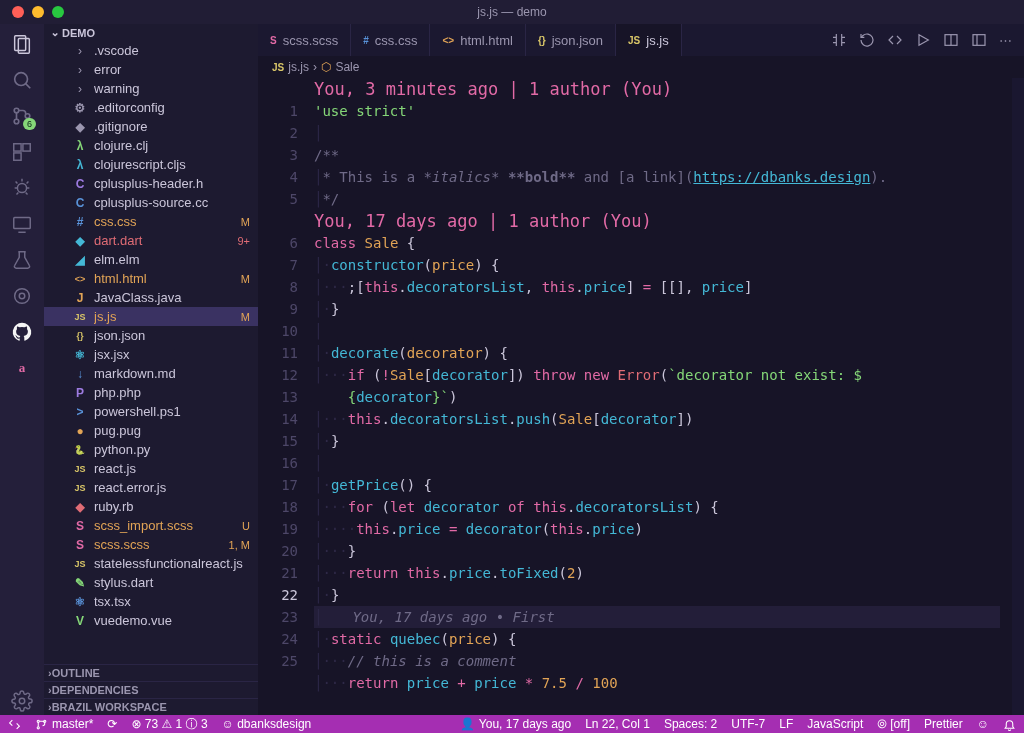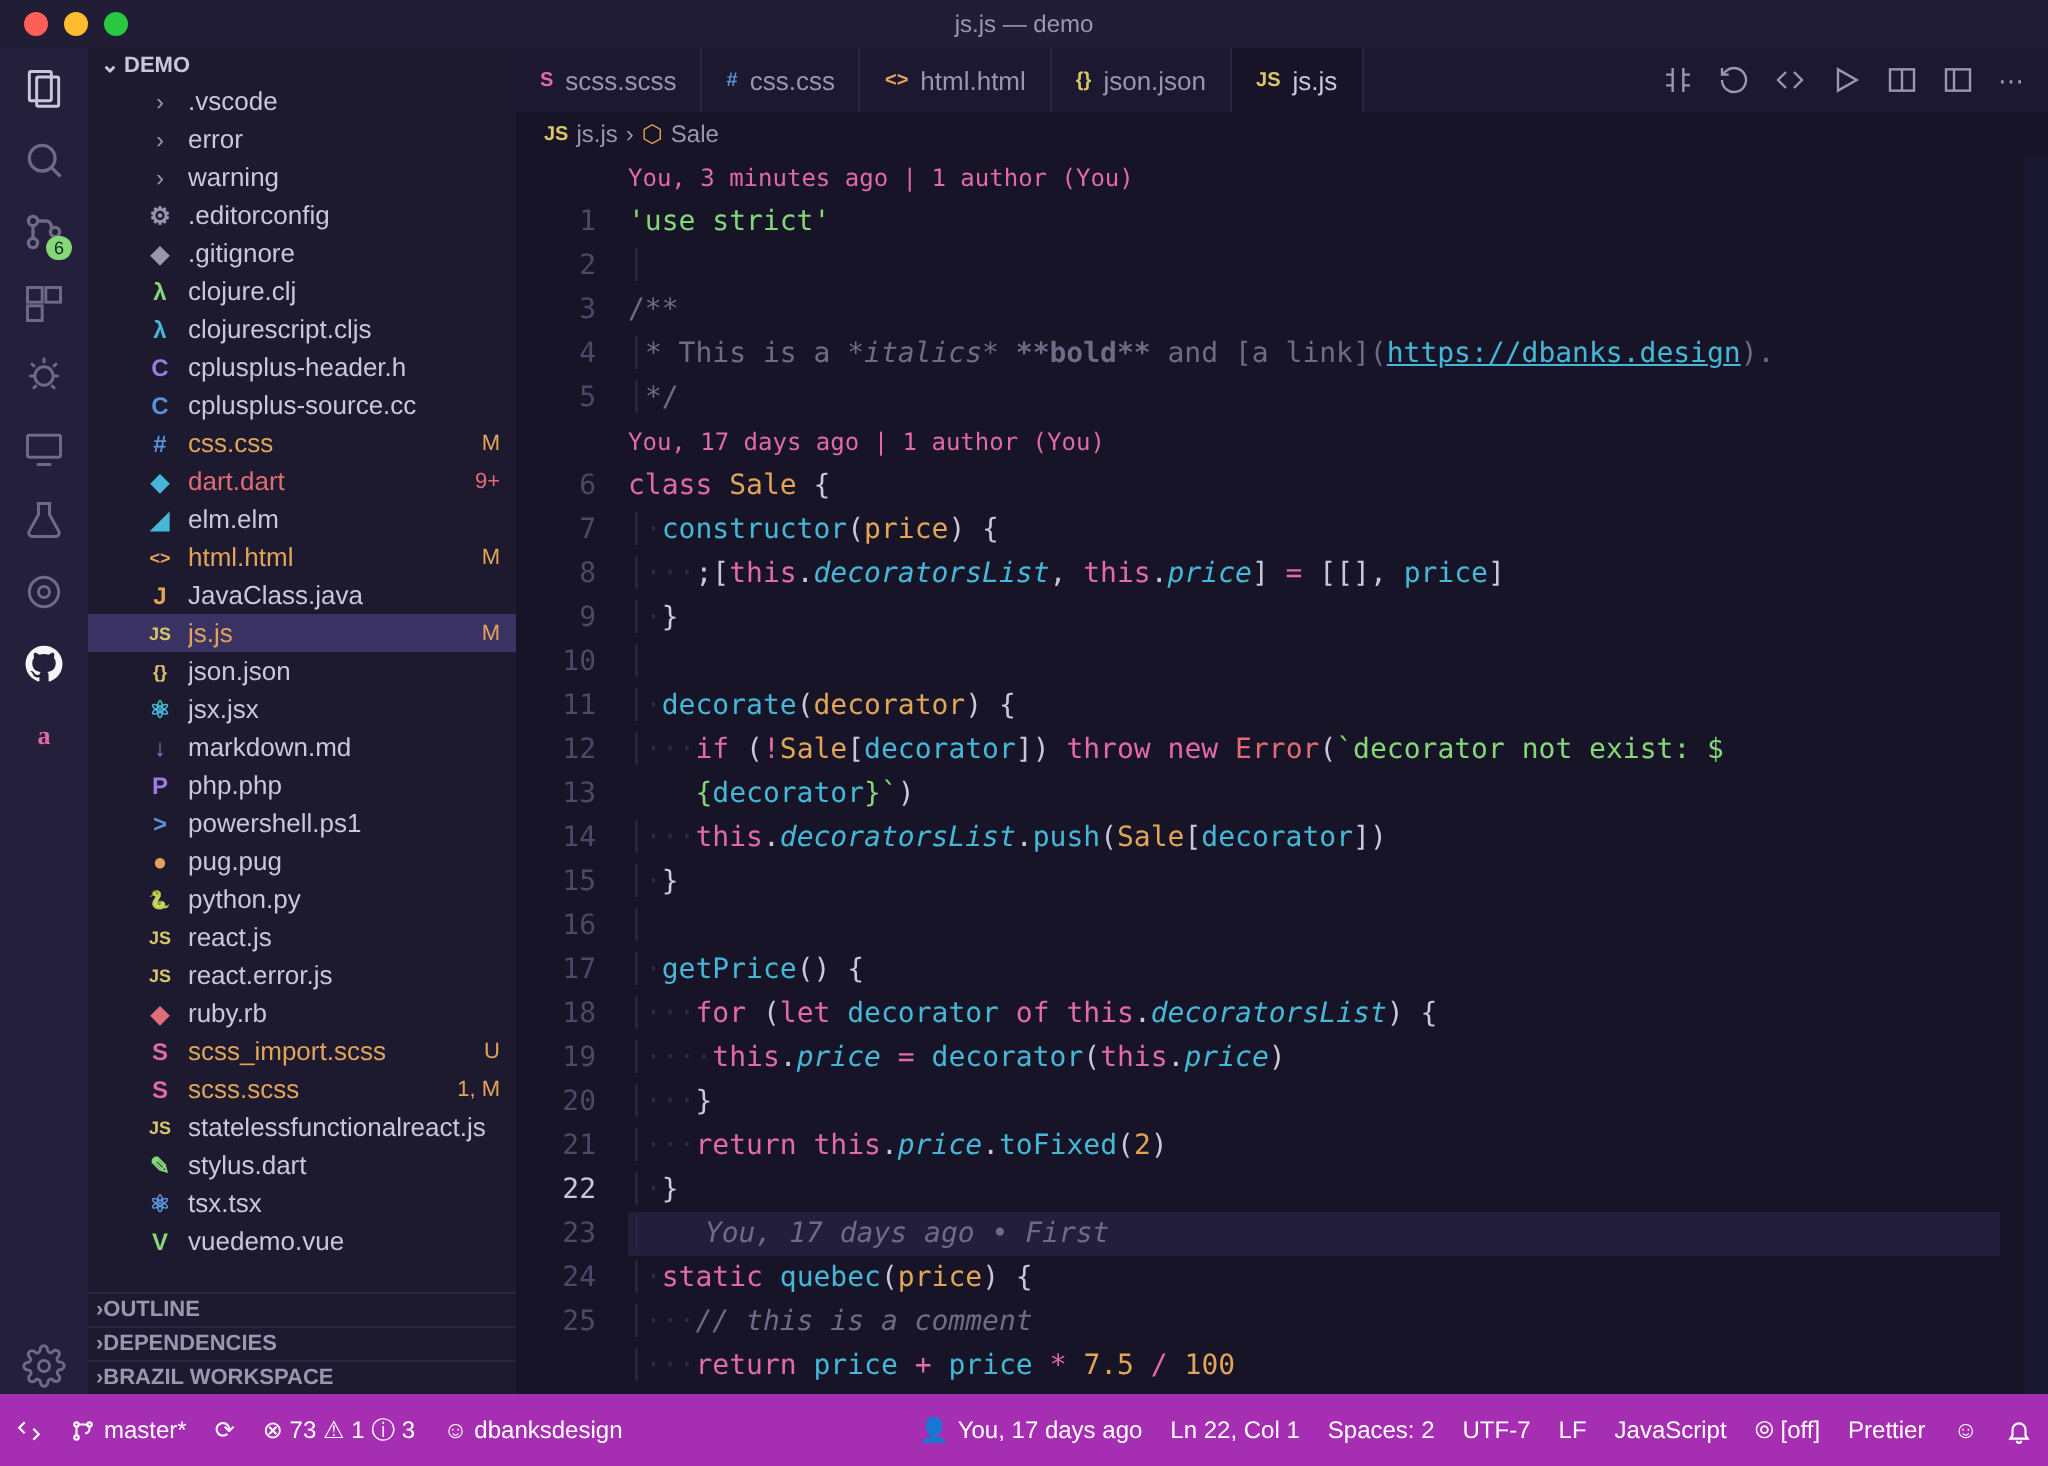--- a/index.html
+++ b/index.html
@@ -72,44 +72,44 @@
   .tab { display: flex; align-items: center; padding: 0 12px; font-size: 13px; color: var(--fg-dim); border-right: 1px solid var(--border); cursor: pointer; gap: 6px; }
   .tab.active { background: var(--bg-tab-active); color: var(--fg); }
   .tab .tab-icon { font-size: 12px; }
   .tabbar .spacer { flex: 1; }
   .tabbar .actions { display: flex; align-items: center; gap: 12px; padding: 0 12px; color: var(--fg-dim); }
   .tabbar .actions .aicon { cursor: pointer; display:flex; align-items:center;}
   .breadcrumb { height: 22px; display: flex; align-items: center; padding-left: 14px; font-size: 12px; color: var(--fg-dim); gap: 4px; }
   .editor { flex: 1; display: flex; min-height: 0; font-family: "SF Mono", Menlo, Monaco, Consolas, monospace; font-size: 14px; line-height: 22px; overflow: hidden; position: relative; }
   .gutter { width: 56px; text-align: right; padding-right: 16px; color: var(--lineno); user-select: none; }
   .code { flex: 1; white-space: pre; color: var(--fg); overflow: hidden; padding-right: 12px; }
-  .codelens { color: var(--accent-pink); font-size: 12px; padding-left: 0; }
+  .codelens { color: var(--accent-pink); font-size: 17px; padding-left: 0; }
   .tok-kw { color: var(--accent-pink); }
   .tok-str { color: var(--accent-green); }
   .tok-cm { color: var(--fg-dimmer); }
   .tok-cm-it { color: var(--fg-dimmer); font-style: italic; }
   .tok-cm-bd { color: var(--fg-dimmer); font-weight: bold; }
   .tok-cm-link { color: var(--accent-teal); text-decoration: underline; }
   .tok-cls { color: var(--accent-orange); }
   .tok-fn { color: var(--accent-teal); }
   .tok-param { color: var(--accent-orange); }
-  .tok-prop { color: var(--accent-teal); font-style: italic; }
+  .tok-prop { color: var(--accent-teal); }
   .tok-var { color: var(--accent-teal); }
   .tok-punc { color: var(--fg); }
   .tok-num { color: var(--accent-orange); }
   .tok-this { color: var(--accent-pink); }
   .tok-ws { color: #2e2947; }
   .tok-err { color: var(--accent-red); }
   .indent { color: #2d2848; }
   .highlight-line { background: rgba(70,60,110,0.25); display:inline-block; min-width:100%;}
   .inline-blame { color: var(--fg-dimmer); font-style: italic; padding-left: 30px; }
   .overview { width: 12px; background: #1a1730; }
 
   
-  .statusbar { height: 36px; background: var(--bg-statusbar); display: flex; align-items: center; font-size: 12px; color: #fff; padding: 0 8px; gap: 14px; }
+  .statusbar { height: 18px; background: var(--bg-statusbar); display: flex; align-items: center; font-size: 12px; color: #fff; padding: 0 8px; gap: 14px; }
   .statusbar .sitem { display: flex; align-items: center; gap: 4px; cursor: pointer; }
   .statusbar .spacer { flex: 1; }
   .statusbar svg { width: 13px; height: 13px; }
   .fi-yellow { color: var(--accent-yellow); }
   .fi-blue { color: var(--accent-blue); }
   .fi-green { color: var(--accent-green); }
   .fi-orange { color: var(--accent-orange); }
   .fi-teal { color: var(--accent-teal); }
   .fi-purple { color: var(--accent-purple); }
   .fi-red { color: var(--accent-red); }

